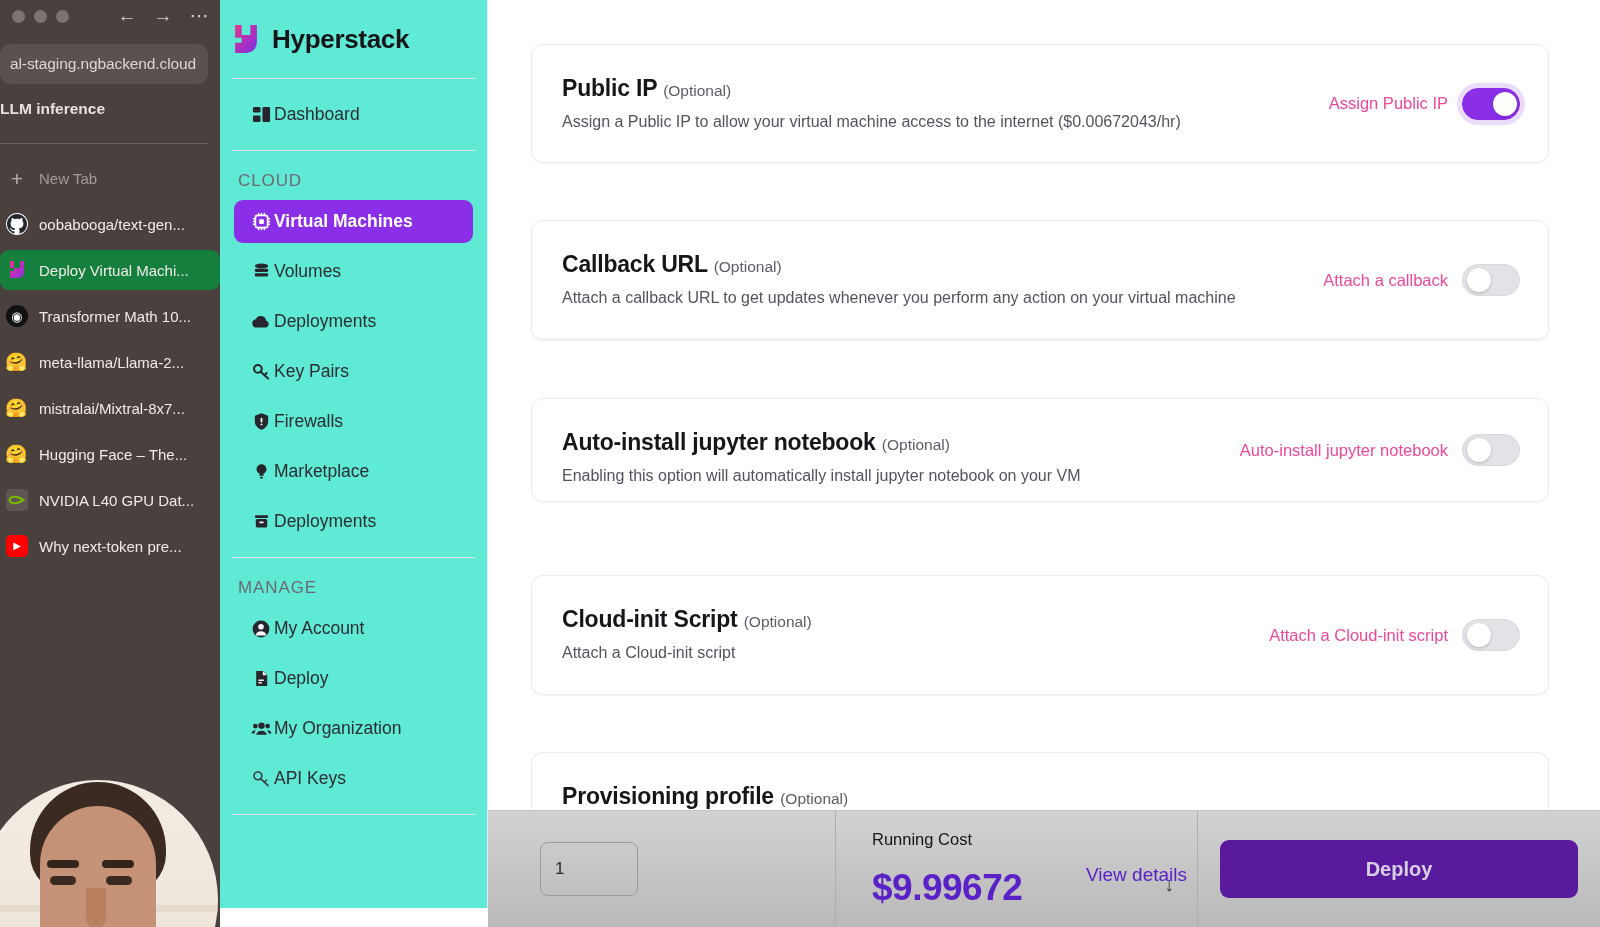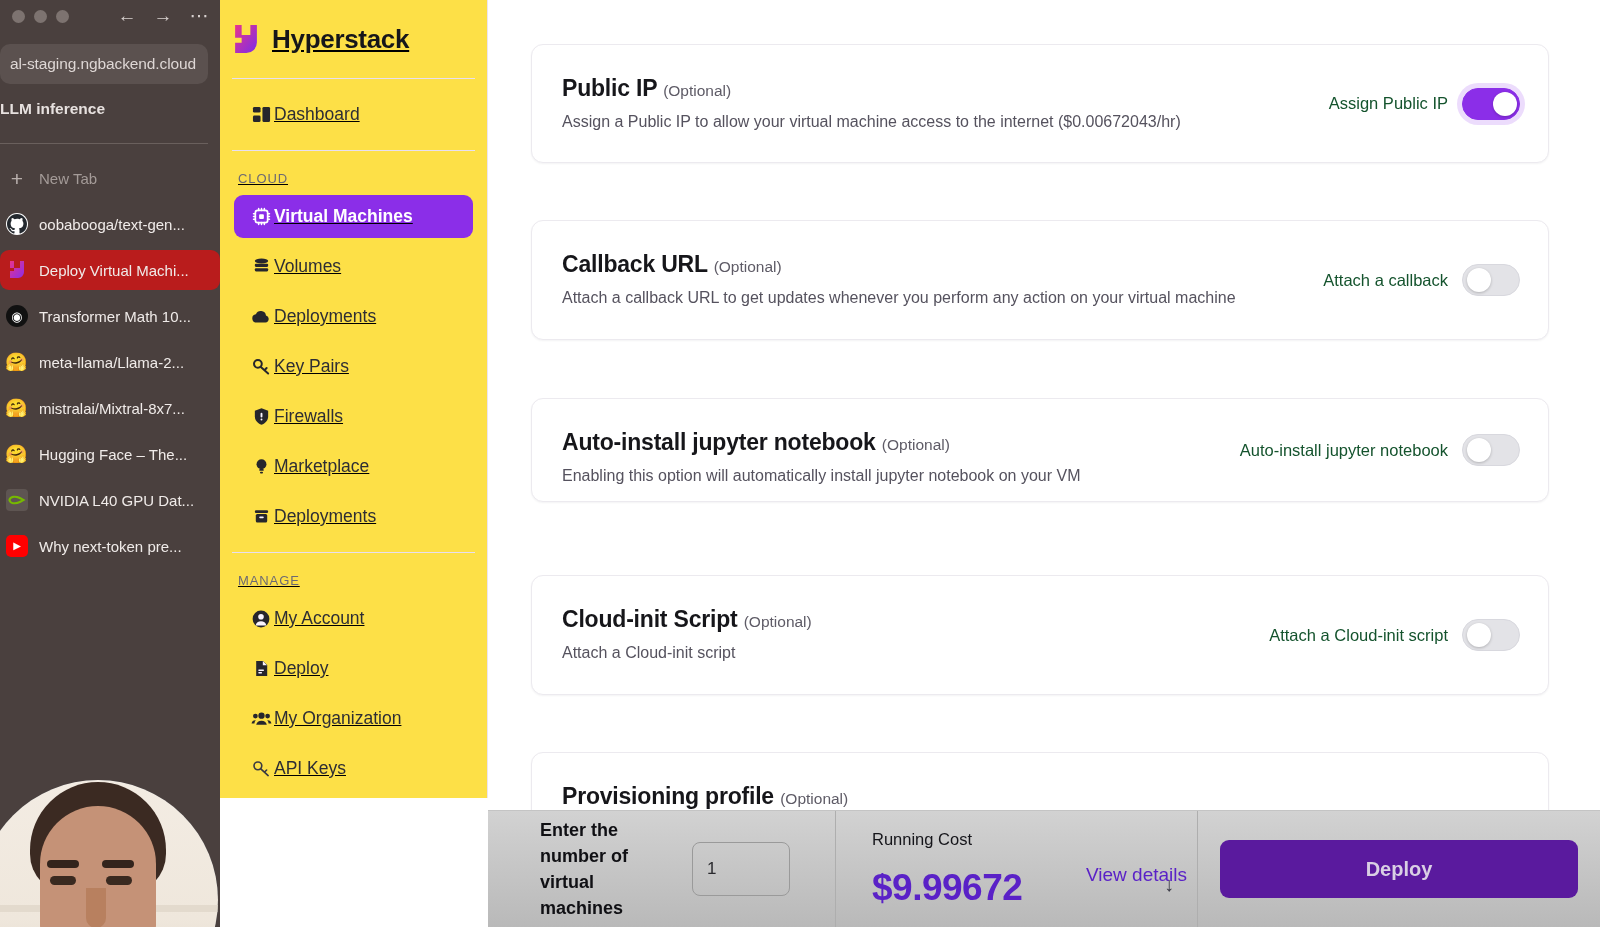--- a/index.html
+++ b/index.html
@@ -52,21 +52,21 @@
     position: absolute; left: 0; top: 143px; width: 208px;
     height: 1px; background: #6a605d;
   }
   .tab-list { position: absolute; left: 0; top: 158px; width: 220px; }
   .tab-row {
     display: flex; align-items: center; gap: 11px;
     height: 40px; padding: 0 8px 0 6px;
     margin-bottom: 6px;
     border-radius: 9px;
   }
-  .tab-row.selected { background: #b91c1c; }
+  .tab-row.selected { background: #15803d; }
   .tab-row.dim .tab-title { color: #a49b98; }
   .tab-title {
     color: #f0ebe9; font-size: 15px; white-space: nowrap;
     overflow: hidden; text-overflow: ellipsis;
   }
   .fav {
     width: 22px; height: 22px; flex: 0 0 22px;
     border-radius: 4px;
     display: flex; align-items: center; justify-content: center;
     font-size: 15px; line-height: 1;
@@ -107,39 +107,38 @@
   .webcam .browL, .webcam .browR {
     position: absolute; top: 80px; width: 32px; height: 8px;
     background: #33241c; border-radius: 4px;
   }
   .webcam .browL { left: 69px; } .webcam .browR { left: 124px; }
   .webcam .nose { position: absolute; left: 108px; top: 108px; width: 20px; height: 40px; background: #b8805f; border-radius: 0 0 11px 11px; }
 
   
   .app-sidebar {
     position: absolute; left: 220px; top: 0;
-    width: 268px; height: 798px;
-    background: #fde047;
+    width: 268px; height: 908px;
+    background: #5eead4;
     border-right: 1px solid #ece3f2;
     overflow: hidden;
-    text-decoration: underline;
   }
   .brand { display: flex; align-items: center; gap: 12px; padding: 22px 0 0 12px; }
   .brand-name { font-size: 26px; font-weight: 700; color: #16161a; letter-spacing: -0.3px; }
   .app-div { height: 1px; background: #e8dff0; margin: 22px 12px 0 12px; }
   .nav-item {
     display: flex; align-items: center; gap: 2px;
     height: 43px; margin: 7px 14px; padding-left: 16px;
     border-radius: 9px;
     color: #2d2d34; font-size: 17.5px;
   }
   .nav-item.active { background: #8b2ee8; color: #ffffff; font-weight: 700; }
   .nav-ico { width: 22px; height: 22px; flex: 0 0 22px; display: flex; align-items: center; justify-content: center; }
   .nav-grp {
-    font-size: 13px; letter-spacing: 0.9px; color: #6d6a72;
+    font-size: 17px; letter-spacing: 0.9px; color: #6d6a72;
     padding: 6px 0 2px 18px;
   }
 
   
   .main {
     position: absolute; left: 488px; top: 0;
     width: 1112px; height: 927px;
     background: #ffffff;
     overflow: hidden;
   }
@@ -151,21 +150,21 @@
     box-shadow: 0 1px 2px rgba(20,16,30,0.05);
   }
   .card-inner { position: relative; height: 100%; padding: 30px 28px 0 30px; }
   .card-title { font-size: 23px; font-weight: 700; color: #16161a; letter-spacing: -0.2px; }
   .card-title .opt { font-size: 15.5px; font-weight: 400; color: #5e5b66; letter-spacing: 0; }
   .card-sub { margin-top: 11px; font-size: 16px; color: #55525e; }
   .ctrl {
     position: absolute; right: 28px; top: 50%; transform: translateY(-50%);
     display: flex; align-items: center; gap: 14px;
   }
-  .ctrl-label { font-size: 16.5px; color: #14532d; white-space: nowrap; }
+  .ctrl-label { font-size: 16.5px; color: #ec4899; white-space: nowrap; }
   .sw { width: 58px; height: 32px; border-radius: 16px; position: relative; background: #e3e3e7; border: 1px solid #d8d8de; }
   .sw .knob { position: absolute; top: 3px; left: 4px; width: 24px; height: 24px; border-radius: 50%; background: #fff; box-shadow: 0 1px 3px rgba(0,0,0,0.22); }
   .sw.on { background: #8b2ee8; border-color: #8b2ee8; box-shadow: 0 0 0 5px rgba(160,80,240,0.20); }
   .sw.on .knob { left: 30px; }
 
   
   .footbar {
     position: absolute; left: 488px; bottom: 0;
     width: 1112px; height: 117px;
     background: linear-gradient(180deg,#d2d2d2 0%, #b9b9b9 100%);
@@ -538,21 +537,20 @@
           <span class="sw">
               <span class="knob"></span>
             </span>
         </div>
       </div>
     </div>
   </div>
 
   <div class="footbar">
     <div class="fb-sec fb-1">
-      <div class="fb-count-label">Enter the number of virtual machines</div>
       <div class="fb-input">
         <span>1</span>
       </div>
     </div>
 
     <div class="fb-sec fb-2">
       <div class="fb-rc-label">Running Cost</div>
       <div class="fb-cost">$9.99672</div>
       <div class="fb-view">View details</div>
       <div class="fb-arrow">↓</div>

